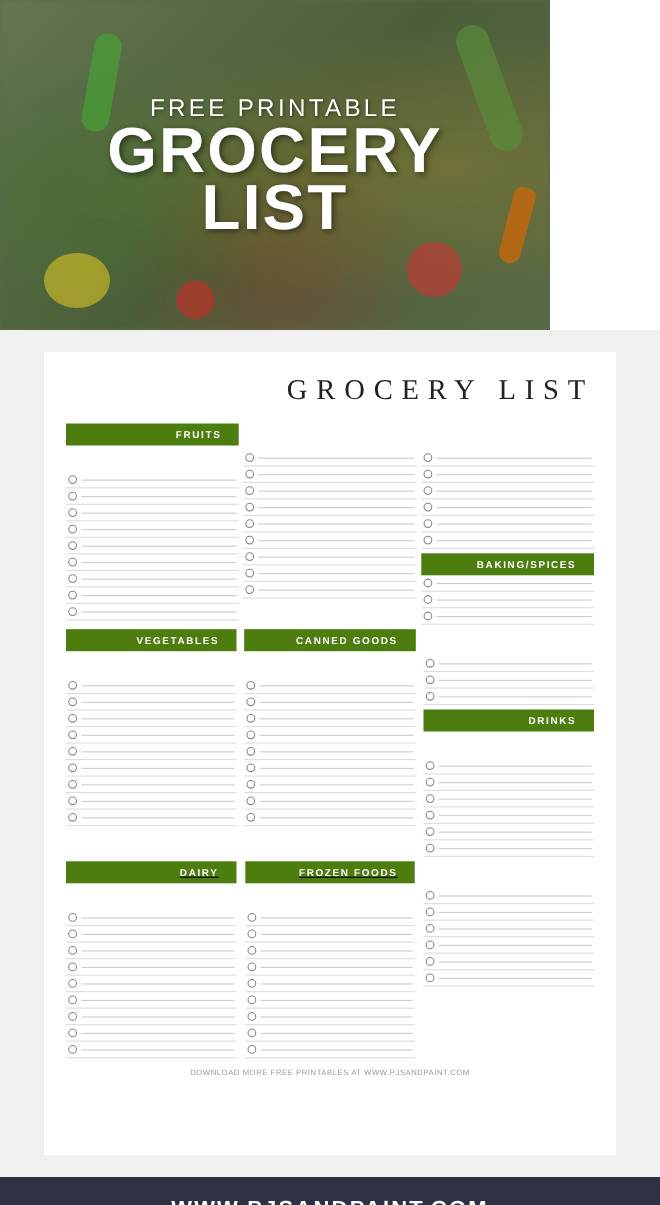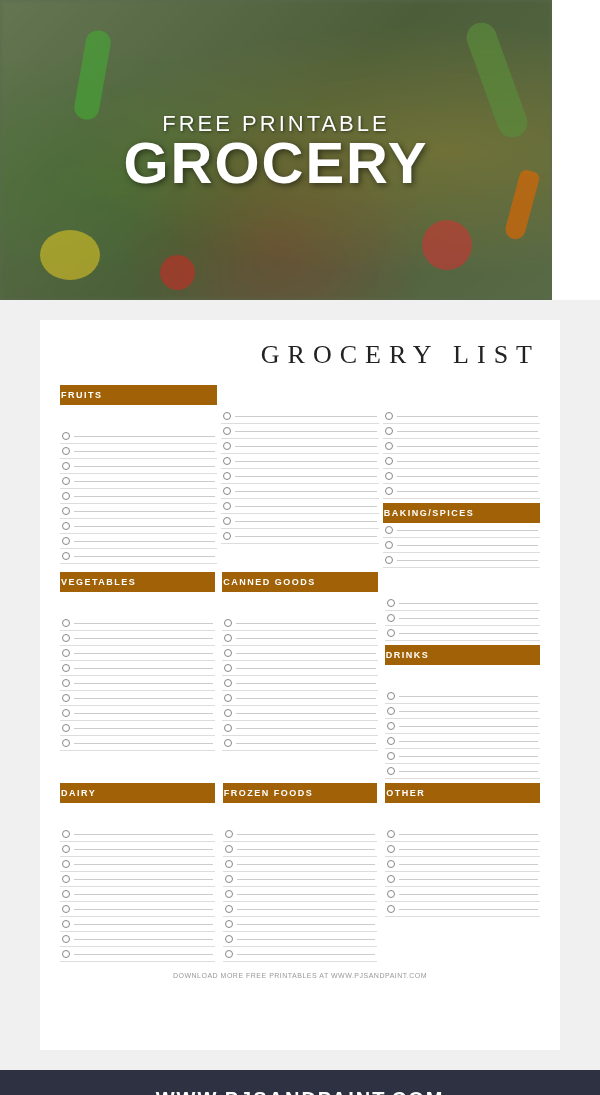--- a/index.html
+++ b/index.html
@@ -6,21 +6,21 @@
 
     body {
       width: 600px;
       min-height: 1095px;
       font-family: 'Arial', sans-serif;
       overflow-x: hidden;
     }
 
     .hero-section {
       position: relative;
-      width: 552px;
+      width: 500px;
       height: 300px;
       background: #7a8a6a;
       display: flex;
       flex-direction: column;
       align-items: center;
       justify-content: center;
       overflow: hidden;
     }
 
     .hero-bg {
@@ -78,28 +78,28 @@
       font-size: 26px;
       font-weight: 300;
       letter-spacing: 8px;
       text-transform: uppercase;
       color: #222;
       margin-bottom: 15px;
       font-family: Georgia, serif;
     }
 
     .category-header {
-      background: #a16207;
+      background: #4d7c0f;
       color: white;
-      text-align: left;
+      text-align: right;
       font-size: 9px;
       font-weight: 700;
       letter-spacing: 1.5px;
       text-transform: uppercase;
-      padding: 5px 1px;
+      padding: 5px 16px;
     }
 
     .category-block {
       display: flex;
       flex-direction: column;
     }
 
     .line-items {
       display: flex;
       flex-direction: column;
@@ -174,20 +174,21 @@
     <div style="position:absolute;left:40px;bottom:20px;width:60px;height:50px;background:#e8cc22;border-radius:50%;opacity:0.55;"></div>
 
     <div style="position:absolute;left:80px;top:30px;width:25px;height:90px;background:#44aa33;border-radius:12px;transform:rotate(10deg);opacity:0.6;"></div>
 
     <div style="position:absolute;left:160px;bottom:10px;width:35px;height:35px;background:#dd2222;border-radius:50%;opacity:0.5;"></div>
   </div>
   <div class="hero-text">
     <div class="hero-subtitle">FREE PRINTABLE</div>
     <div class="hero-title">
       <div>GROCERY</div>
+      <div>LIST</div>
     </div>
   </div>
 </div>
 
 <div class="card-wrapper">
   <div class="printable-card">
     <div class="card-title">GROCERY LIST</div>
 
     <div style="display:grid;grid-template-columns:1fr 1fr 1fr;gap:4px;margin-bottom:4px;">
 
@@ -442,21 +443,21 @@
               <div class="line-fill"></div>
             </div>
           <div class="line-item">
               <div class="circle"></div>
               <div class="line-fill"></div>
             </div>
         </div>
       </div>
     </div>
 
-    <div style="display:grid;grid-template-columns:1fr 1fr 1fr;gap:8px;margin-bottom:4px;">
+    <div style="display:grid;grid-template-columns:1fr 1fr 1fr;gap:8px;margin-bottom:4px;text-decoration:underline;">
 
       <div class="category-block">
         <div class="category-header">DAIRY</div>
         <div class="line-items">
           <div class="line-item">
               <div class="circle"></div>
               <div class="line-fill"></div>
             </div>
           <div class="line-item">
               <div class="circle"></div>
@@ -529,21 +530,20 @@
               <div class="line-fill"></div>
             </div>
           <div class="line-item">
               <div class="circle"></div>
               <div class="line-fill"></div>
             </div>
         </div>
       </div>
 
       <div class="category-block">
-        <div class="category-header">OTHER</div>
         <div class="line-items">
           <div class="line-item">
               <div class="circle"></div>
               <div class="line-fill"></div>
             </div>
           <div class="line-item">
               <div class="circle"></div>
               <div class="line-fill"></div>
             </div>
           <div class="line-item">

